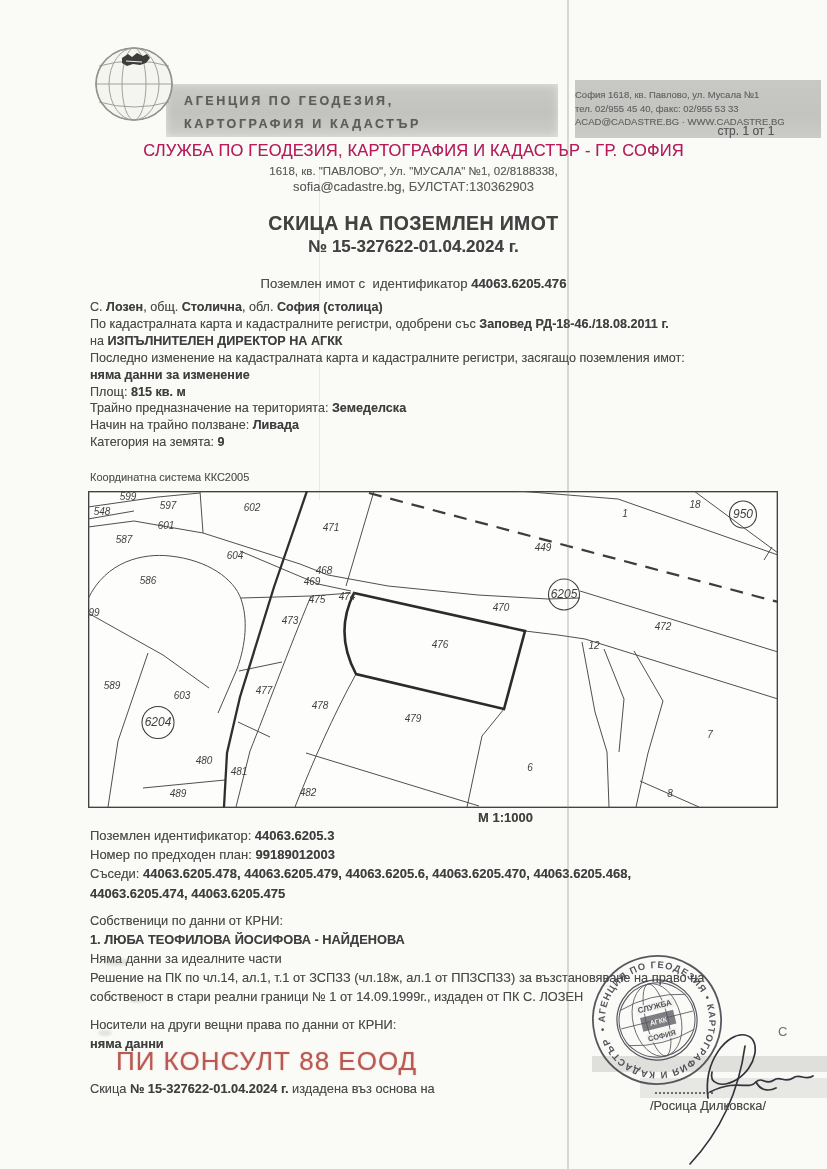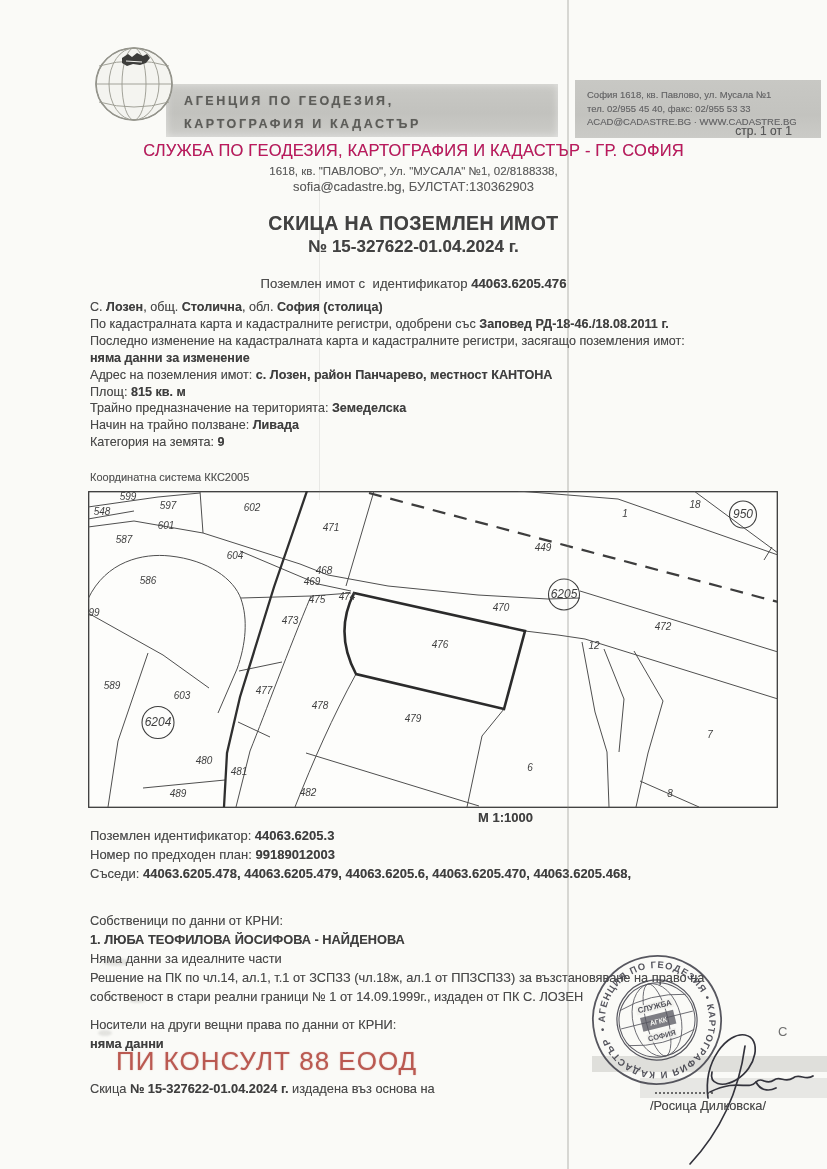--- a/index.html
+++ b/index.html
@@ -22,23 +22,23 @@
   #banner-left .agency-line{
     font-size:12.5px;font-weight:700;letter-spacing:2.6px;color:#5c5c58;
     padding-left:18px;line-height:20px;margin-top:3px;white-space:nowrap;
     text-shadow:0 0 1px rgba(90,90,90,.4);
   }
   #banner-left .agency-line:first-child{margin-top:7px;}
   #contact-box{
     left:575px;top:80px;width:246px;height:58px;
     background:linear-gradient(180deg,#c8c8c4,#c3c3bf 60%,#cbcbc7);
     font-size:9.5px;line-height:13.5px;color:#68686a;
-    padding:8px 0 0 12px;box-sizing:border-box;white-space:nowrap;
-  }
-  #page-no{left:700px;top:124px;width:92px;text-align:right;font-size:12px;color:#585858;}
+    padding:8px 0 0 0;box-sizing:border-box;white-space:nowrap;
+  }
+  #page-no{left:700px;top:124px;width:92px;text-align:center;font-size:12px;color:#585858;}
   .centered{left:0;width:827px;text-align:center;}
   #office-title{top:141px;font-size:16.5px;color:#be185d;letter-spacing:.2px;}
   #office-addr1{top:165px;font-size:11.5px;color:#5e5e5e;}
   #office-addr2{top:179px;font-size:13px;color:#5e5e5e;}
   #doc-title1{top:212px;font-size:19.5px;font-weight:700;color:#424242;letter-spacing:.4px;}
   #doc-title2{top:237px;font-size:17px;font-weight:700;color:#424242;}
   #ident-line{top:276px;font-size:13.2px;color:#4e4e4e;white-space:pre;}
   
   .rich-line{white-space:pre;}
   .seg-b{font-weight:700;color:#3e3e3e;}
@@ -108,23 +108,23 @@
 <div id="office-addr2" class="abs centered scan-text">sofia@cadastre.bg, БУЛСТАТ:130362903</div>
 
 <div id="doc-title1" class="abs centered scan-text">СКИЦА НА ПОЗЕМЛЕН ИМОТ</div>
 <div id="doc-title2" class="abs centered scan-text">№ 15-327622-01.04.2024 г.</div>
 
 <div id="ident-line" class="abs centered scan-text"><span>Поземлен имот с  идентификатор </span><span class="seg-b">44063.6205.476</span></div>
 
 <div id="details-block" class="abs scan-text">
     <div class="rich-line"><span>С. </span><span class="seg-b">Лозен</span><span>, общ. </span><span class="seg-b">Столична</span><span>, обл. </span><span class="seg-b">София (столица)</span></div>
     <div class="rich-line"><span>По кадастралната карта и кадастралните регистри, одобрени със </span><span class="seg-b">Заповед РД-18-46./18.08.2011 г.</span></div>
+    <div class="rich-line"><span>на </span><span class="seg-b">ИЗПЪЛНИТЕЛЕН ДИРЕКТОР НА АГКК</span></div>
     <div class="rich-line"><span>Последно изменение на кадастралната карта и кадастралните регистри, засягащо поземления имот:</span></div>
     <div class="rich-line"><span class="seg-b">няма данни за изменение</span></div>
-    <div class="rich-line"><span>Адрес на поземления имот: </span><span class="seg-b">с. Лозен, район Панчарево, местност КАНТОНА</span></div>
     <div class="rich-line"><span>Площ: </span><span class="seg-b">815 кв. м</span></div>
     <div class="rich-line"><span>Трайно предназначение на територията: </span><span class="seg-b">Земеделска</span></div>
     <div class="rich-line"><span>Начин на трайно ползване: </span><span class="seg-b">Ливада</span></div>
     <div class="rich-line"><span>Категория на земята: </span><span class="seg-b">9</span></div>
   </div>
 
 <div id="coord-system" class="abs scan-text">Координатна система ККС2005</div>
 
 <div id="map-wrap" class="abs">
   <svg id="map-svg" width="690" height="317" viewBox="0 0 690 317">
@@ -205,20 +205,21 @@
       </g>
   </svg>
 </div>
 
 <div id="map-scale" class="abs scan-text">М 1:1000</div>
 
 <div id="aftermap-block" class="abs scan-text">
     <div class="rich-line"><span>Поземлен идентификатор: </span><span class="seg-b">44063.6205.3</span></div>
     <div class="rich-line"><span>Номер по предходен план: </span><span class="seg-b">99189012003</span></div>
     <div class="rich-line"><span>Съседи: </span><span class="seg-b">44063.6205.478, 44063.6205.479, 44063.6205.6, 44063.6205.470, 44063.6205.468,</span></div>
+    <div class="rich-line"><span class="seg-b">44063.6205.474, 44063.6205.475</span></div>
   </div>
 <div id="owners-block" class="abs scan-text">
     <div class="rich-line"><span>Собственици по данни от КРНИ:</span></div>
     <div class="rich-line"><span class="seg-b">1. ЛЮБА ТЕОФИЛОВА ЙОСИФОВА - НАЙДЕНОВА</span></div>
     <div class="rich-line"><span>Няма данни за идеалните части</span></div>
     <div class="rich-line"><span>Решение на ПК по чл.14, ал.1, т.1 от ЗСПЗЗ (чл.18ж, ал.1 от ППЗСПЗЗ) за възстановяване на право на</span></div>
     <div class="rich-line"><span>собственост в стари реални граници № 1 от 14.09.1999г., издаден от ПК С. ЛОЗЕН</span></div>
   </div>
 <div id="rights-block" class="abs scan-text">
     <div class="rich-line"><span>Носители на други вещни права по данни от КРНИ:</span></div>

